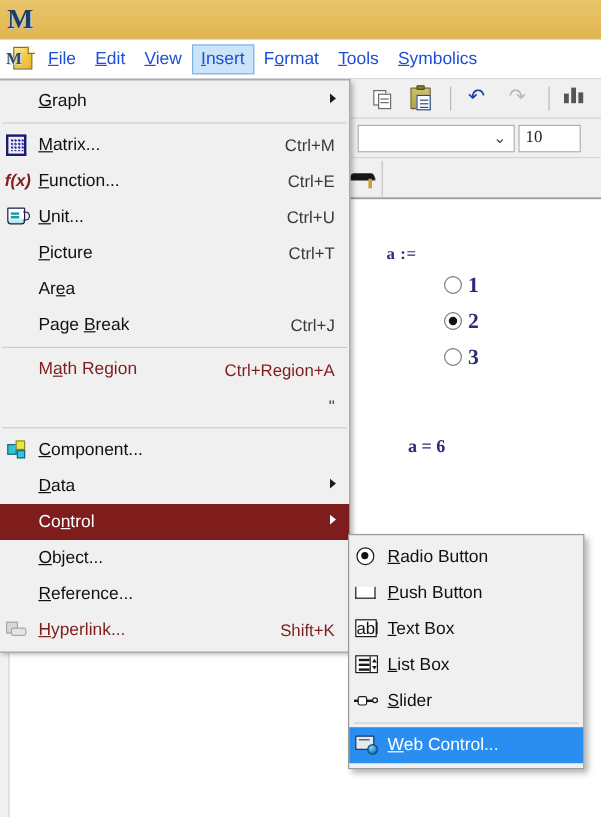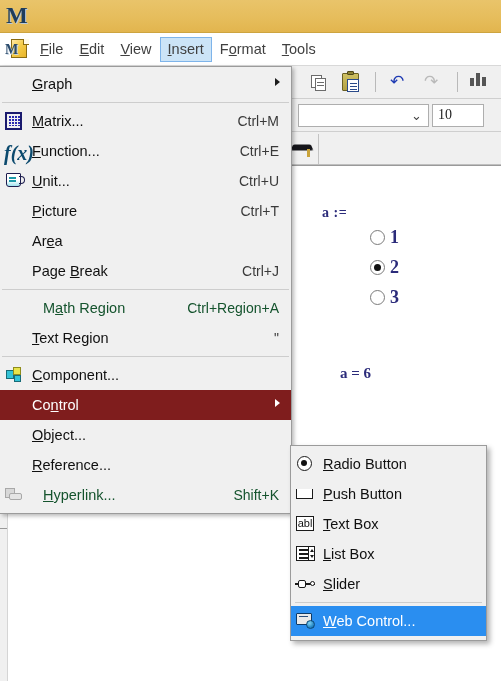--- a/index.html
+++ b/index.html
@@ -70,21 +70,21 @@
     position: absolute; left: 1px; top: 6px;
     font-family: "Liberation Serif", serif;
     font-weight: bold;
     font-size: 14px;
     line-height: 14px;
     color: #2a4a6b;
     text-shadow: 1px 1px 0 #c9d8e6;
   }
   .menu-item {
     font-size: 14.5px;
-    color: #404040;
+    color: #1d4ed8;
     padding: 4px 8px 5px 8px;
     white-space: nowrap;
     cursor: default;
   }
   .menu-item u { text-decoration: underline; }
   .menu-item.active {
     background: #cce4f7;
     border: 1px solid #7eb4ea;
     padding: 3px 7px 4px 7px;
   }
@@ -280,21 +280,21 @@
     color: #3a3a3a;
     white-space: nowrap;
   }
   .dd-item .sub-arrow {
     position: absolute; right: 11px; top: 9px;
     width: 0; height: 0;
     border-left: 5px solid #1c1c1c;
     border-top: 4px solid transparent;
     border-bottom: 4px solid transparent;
   }
-  .dd-item.disabled, .dd-item.disabled .acc { color: #14532d; gap: 11px; }
+  .dd-item.disabled, .dd-item.disabled .acc { color: #7f1d1d; }
   .dd-item.hl { background: #7f1d1d; color: #ffffff; }
   .dd-item.hl .sub-arrow { border-left-color: #ffffff; }
   .dd-sep {
     height: 1px; margin: 3px 2px 3px 2px;
     background: #cdcdcd;
   }
 
   
   .ico-matrix {
     position: absolute; left: 5px; top: 3px;
@@ -309,23 +309,23 @@
   .ico-matrix::after { bottom: -1px; }
   .ico-matrix .dots {
     position: absolute; left: 2px; top: 3px;
     width: 11px; height: 10px;
     background-image:
       radial-gradient(circle 1px at 1px 1px, #2a2ab0 99%, transparent 100%);
     background-size: 3px 3px;
   }
   .ico-fn {
     position: absolute; left: 4px; top: 2px;
-    font-family: Liberation Serif, serif;
+    font-family: Liberation Sans, sans-serif;
     font-style: italic; font-weight: bold;
-    font-size: 20px; color: #0c4a6e;
+    font-size: 14px; color: #7f1d1d;
   }
   .ico-unit {
     position: absolute; left: 6px; top: 3px;
     width: 15px; height: 14px;
     background: linear-gradient(180deg,#ffffff 55%, #9fe4ef 100%);
     border: 1.5px solid #1d1d4e;
     border-radius: 1px 1px 3px 3px;
   }
   .ico-unit::after {
     content: ""; position: absolute; right: -5px; top: 2px;
@@ -407,21 +407,21 @@
     position: absolute; left: 5px; top: 6px;
     width: 17px; height: 10px;
     border: 1.7px solid #1a1a1a; border-top: none;
     background: #fff;
   }
   .ico-textbox {
     position: absolute; left: 5px; top: 3px;
     width: 18px; height: 15px;
     border: 1.6px solid #1a1a1a; background: #fff;
     font-family: "Liberation Sans", sans-serif;
-    font-size: 11px; line-height: 12px; color: #111;
+    font-size: 14px; line-height: 12px; color: #111;
     text-align: center;
   }
   .ico-listbox {
     position: absolute; left: 5px; top: 3px;
     width: 19px; height: 15px;
     border: 1.6px solid #1a1a1a; background: #fff;
   }
   .ico-listbox .a {
     position: absolute; left: 1.5px; top: 2px; width: 9px; height: 1.5px; background: #1a1a1a;
     box-shadow: 0 4px 0 #1a1a1a, 0 8px 0 #1a1a1a;
@@ -484,20 +484,21 @@
       <div class="pg"></div>
       <div class="fold"></div>
       <div class="mletter">M</div>
     </div>
     <div class="menu-item"><u>F</u>ile</div>
     <div class="menu-item"><u>E</u>dit</div>
     <div class="menu-item"><u>V</u>iew</div>
     <div class="menu-item active"><u>I</u>nsert</div>
     <div class="menu-item">F<u>o</u>rmat</div>
     <div class="menu-item"><u>T</u>ools</div>
+    <div class="menu-item"><u>S</u>ymbolics</div>
   </div>
 
   <div class="toolbar1">
     <div class="tb-ic ic-copy" style="left:311px;top:7px;width:17px;height:19px;">
       <div class="s1"></div>
         <div class="s2"></div>
       <div class="ln" style="top:9px;"></div>
       <div class="ln" style="top:12px;"></div>
     </div>
     <div class="tb-ic ic-paste" style="left:342px;top:6px;width:19px;height:21px;">
@@ -622,38 +623,42 @@
     <div class="dd-sep"></div>
 
     <div class="dd-item disabled">
       <span class="ico"></span>
       <span class="lbl">M<u>a</u>th Region</span>
       <span class="acc">Ctrl+Region+A</span>
     </div>
 
     <div class="dd-item">
       <span class="ico"></span>
-      <span class="lbl"><u>T</u>ext Region</span>
       <span class="acc">"</span>
     </div>
 
     <div class="dd-sep"></div>
 
     <div class="dd-item">
       <span class="ico">
         <span class="ico-comp">
           <span class="p" style="left:1px;top:4px;width:8px;height:9px;"></span>
           <span class="y" style="left:8px;top:1px;width:8px;height:8px;"></span>
           <span class="p" style="left:9px;top:9px;width:7px;height:7px;"></span>
         </span>
       </span>
       <span class="lbl"><u>C</u>omponent...</span>
       <span class="acc"></span>
     </div>
 
+    <div class="dd-item">
+      <span class="ico"></span>
+      <span class="lbl"><u>D</u>ata</span>
+      <span class="sub-arrow"></span>
+    </div>
 
     <div class="dd-item hl">
       <span class="ico"></span>
       <span class="lbl">Co<u>n</u>trol</span>
       <span class="sub-arrow"></span>
     </div>
 
     <div class="dd-item">
       <span class="ico"></span>
       <span class="lbl"><u>O</u>bject...</span>

